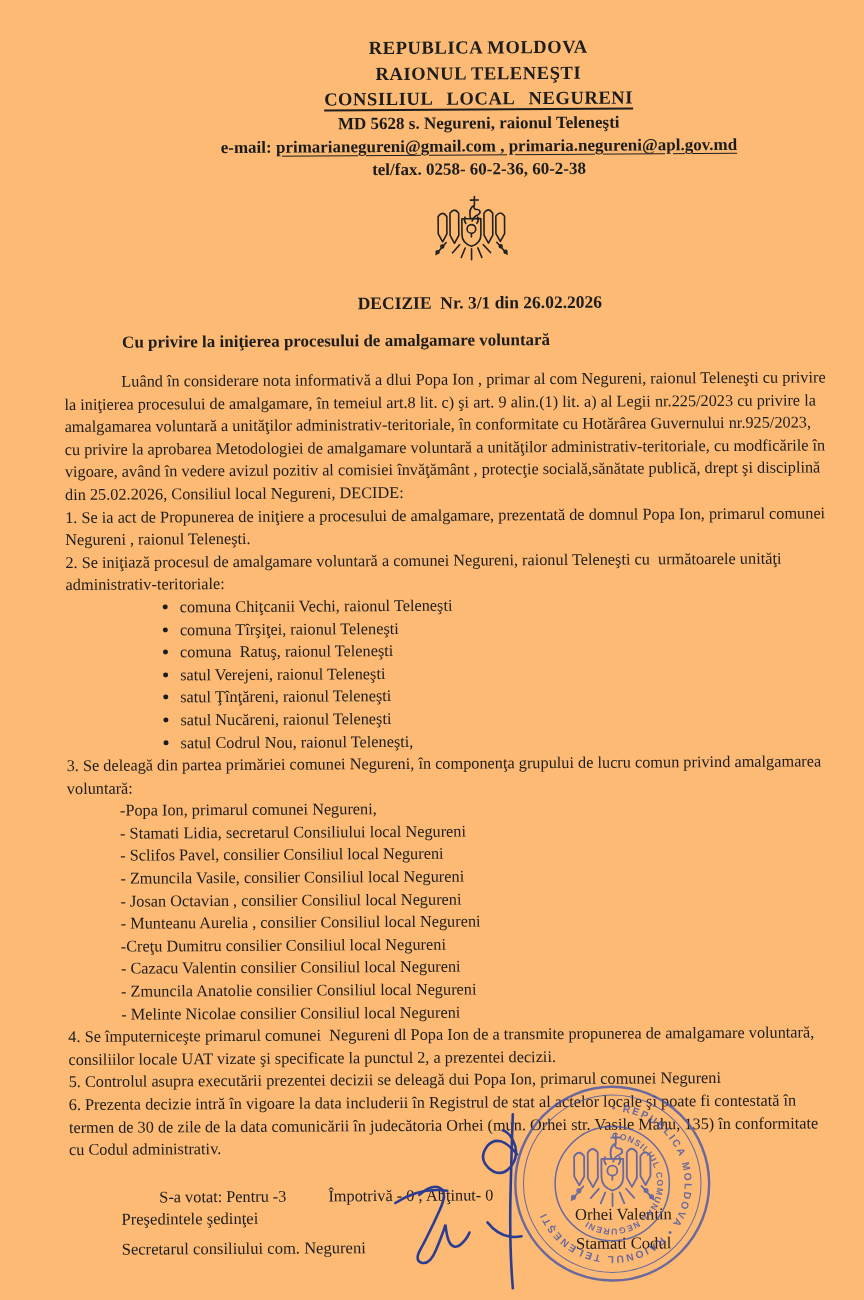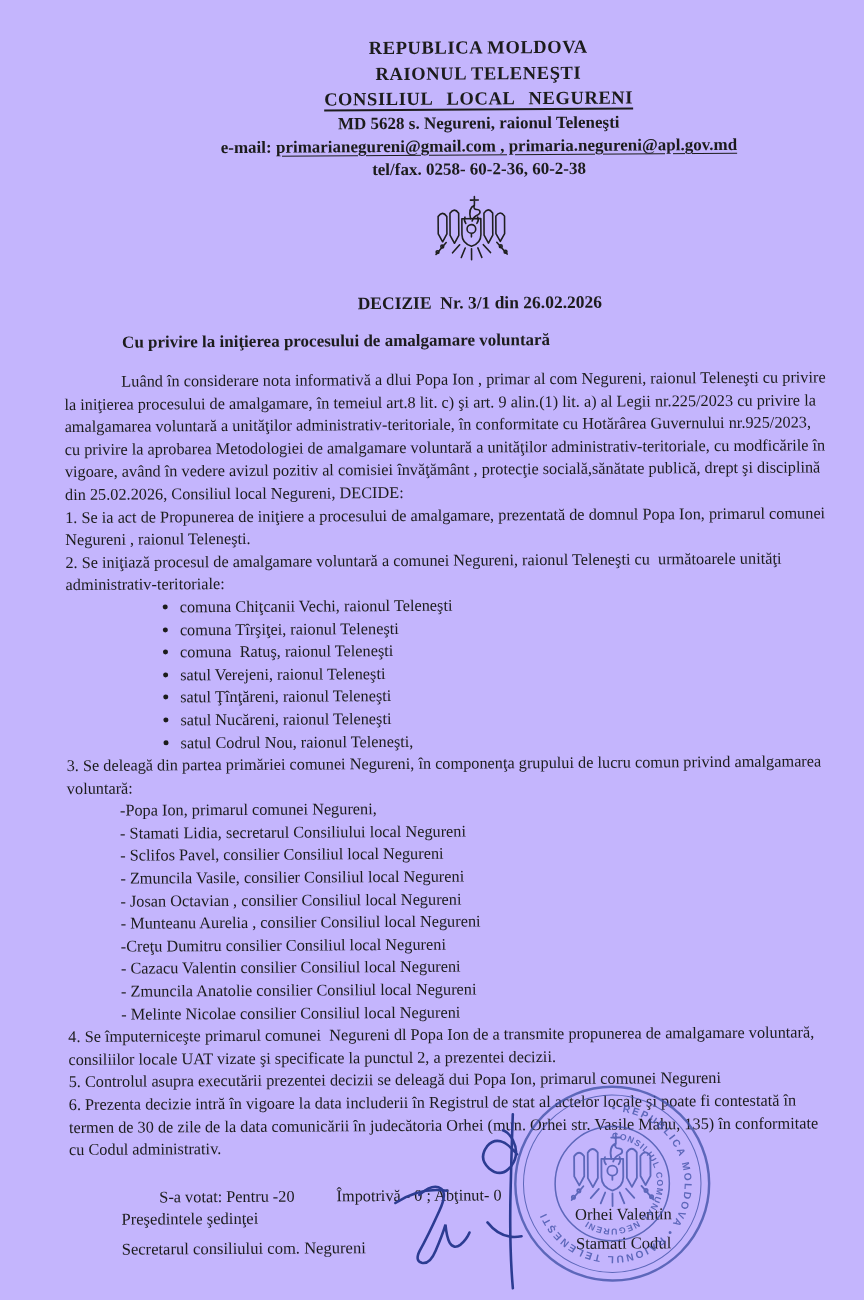--- a/index.html
+++ b/index.html
@@ -1,19 +1,19 @@
 <!DOCTYPE html>
 <html><head>
 <meta charset="utf-8">
 <style>
   html,body{margin:0;padding:0;background:#ffffff;}
   .page{
     position:relative;
     width:864px;height:1300px;
-    background:#c4b5fd;
+    background:#fdba74;
     font-family:"Liberation Serif","DejaVu Serif",serif;
     color:#1c1c1c;
     overflow:hidden;
   }
   .tilt{position:absolute;inset:0;transform:rotate(-0.35deg);transform-origin:45% 0;}
 
   
   .letterhead{
     position:absolute;top:38px;left:0;right:0;
     padding-left:92px;
@@ -134,21 +134,21 @@
         <p>- Munteanu Aurelia , consilier Consiliul local Negureni</p>
         <p>-Creţu Dumitru consilier Consiliul local Negureni</p>
         <p>- Cazacu Valentin consilier Consiliul local Negureni</p>
         <p>- Zmuncila Anatolie consilier Consiliul local Negureni</p>
         <p>- Melinte Nicolae consilier Consiliul local Negureni</p>
       </div>
       <p>4. Se împuterniceşte primarul comunei  Negureni dl Popa Ion de a transmite propunerea de amalgamare voluntară, consiliilor locale UAT vizate şi specificate la punctul 2, a prezentei decizii.</p>
       <p>5. Controlul asupra executării prezentei decizii se deleagă dui Popa Ion, primarul comunei Negureni</p>
       <p>6. Prezenta decizie intră în vigoare la data includerii în Registrul de stat al actelor locale şi poate fi contestată în termen de 30 de zile de la data comunicării în judecătoria Orhei (mun. Orhei str. Vasile Mahu, 135) în conformitate cu Codul administrativ.</p>
       <div class="vote-line">
-        <span>S-a votat: Pentru -20</span>
+        <span>S-a votat: Pentru -3</span>
         <span>Împotrivă - 0 ; Abţinut- 0</span>
       </div>
     </div>
 
     <div class="footer-roles">
       <p>Preşedintele şedinţei</p>
       <p>Secretarul consiliului com. Negureni</p>
     </div>
 
     <div class="footer-names">

